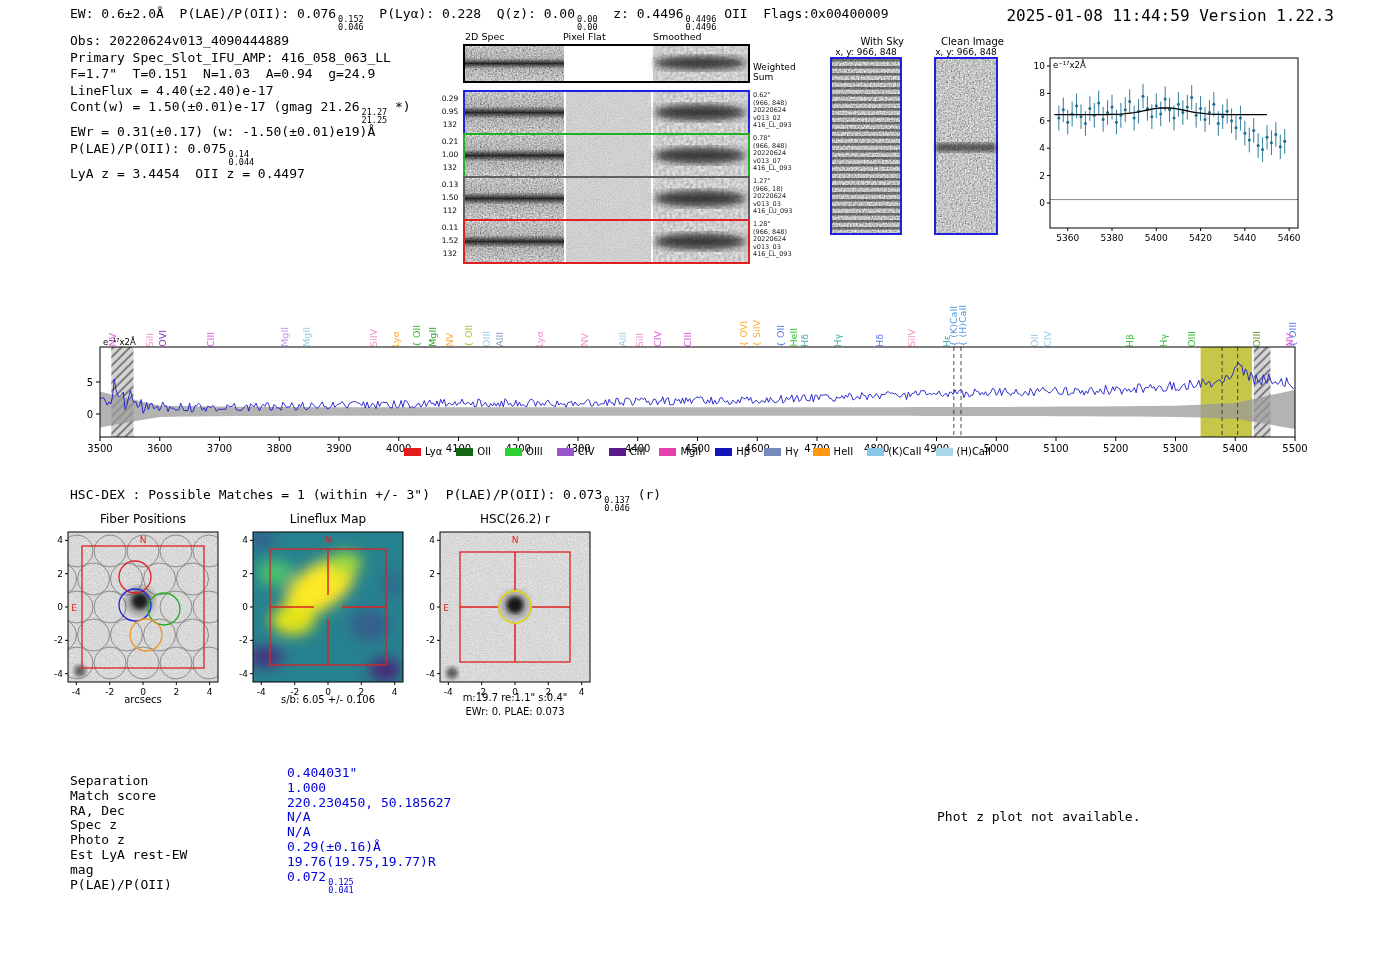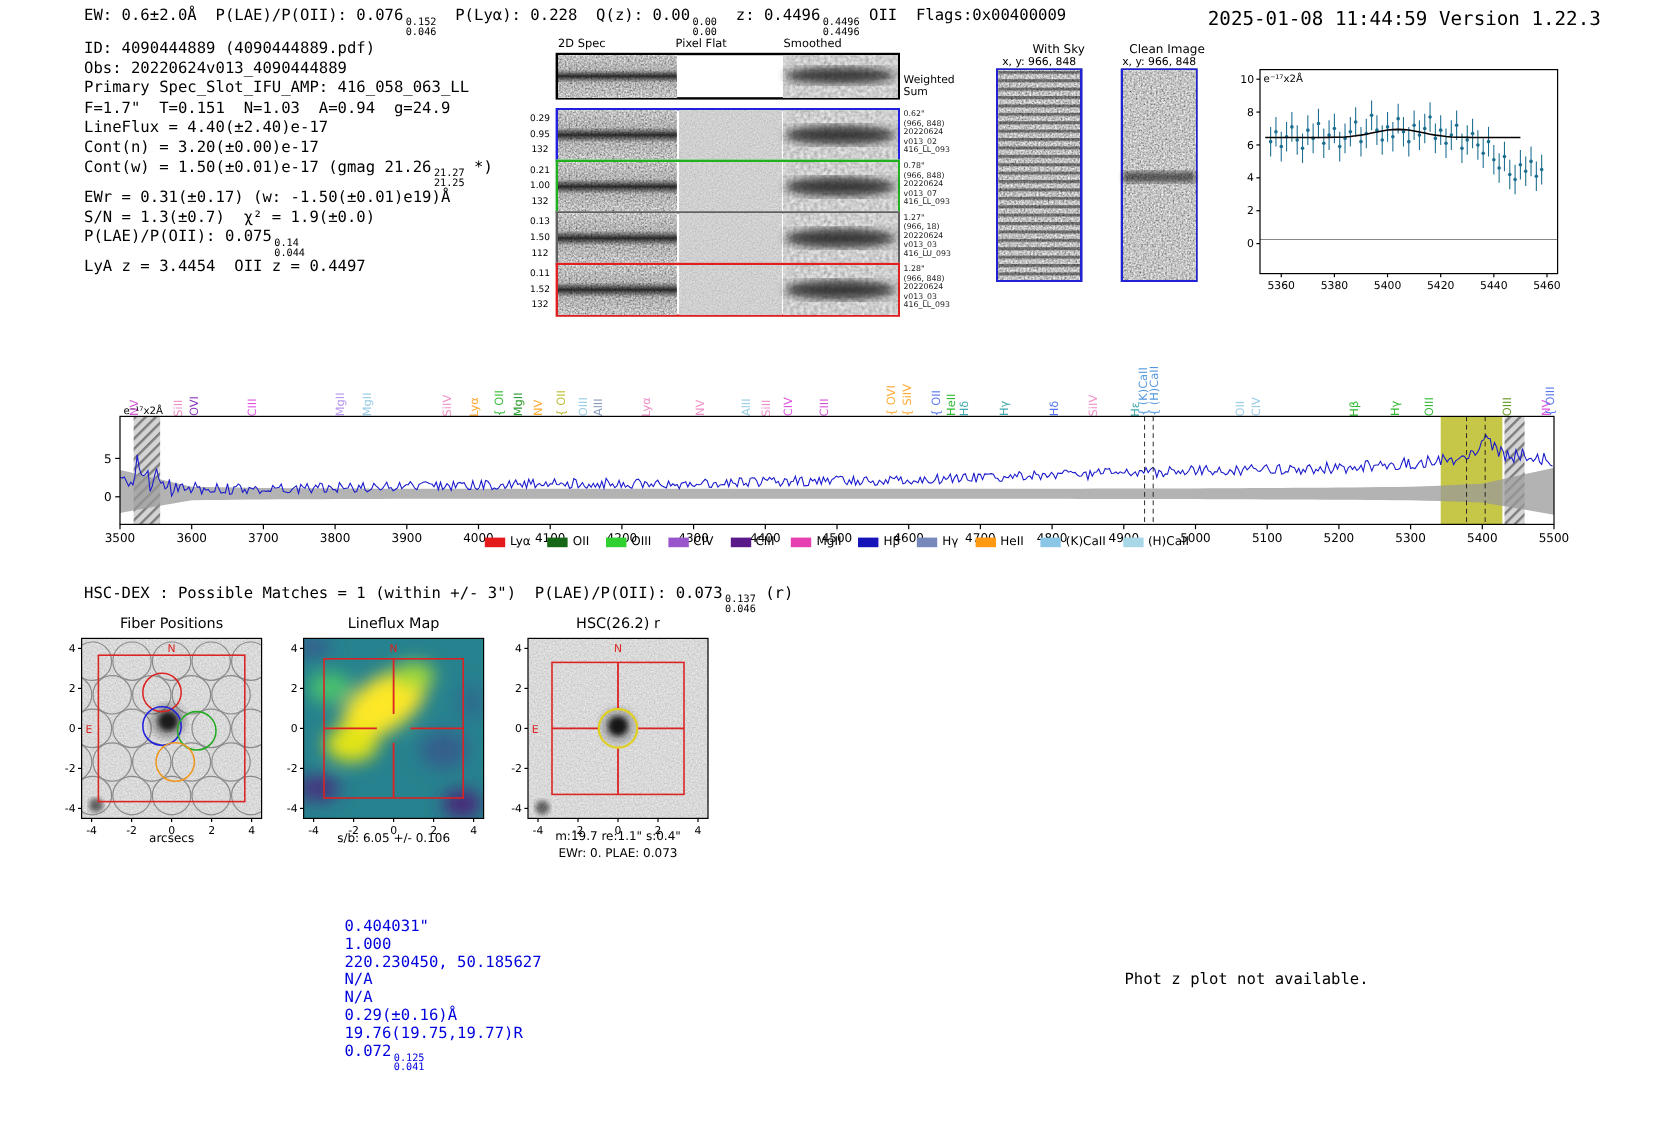--- a/index.html
+++ b/index.html
@@ -99,29 +99,26 @@
         <rect width="6" height="6" fill="#cccccc"></rect>
         <rect width="2" height="6" fill="#666666"></rect>
       </pattern>
     </defs>
   </svg>
 
   <div class="mono hline" style="left:70px;top:6px"><span>EW: 0.6±2.0Å  P(LAE)/P(OII): 0.076</span><span class="frac"><span>0.152</span><span>0.046</span></span><span>  P(Lyα): 0.228  Q(z): 0.00</span><span class="frac"><span>0.00</span><span>0.00</span></span><span>  z: 0.4496</span><span class="frac"><span>0.4496</span><span>0.4496</span></span><span> OII  Flags:0x00400009</span></div>
   <div class="mono" style="position:absolute;right:66px;top:6px;font-size:16px">2025-01-08 11:44:59  Version 1.22.3</div>
 
   <div id="info-block" class="mono" style="position:absolute;left:70px;top:33px">
-      <div class="info-line"><span>ID: 4090444889 (4090444889.pdf)</span></div>
       <div class="info-line"><span>Obs: 20220624v013_4090444889</span></div>
       <div class="info-line"><span>Primary Spec_Slot_IFU_AMP: 416_058_063_LL</span></div>
       <div class="info-line"><span>F=1.7"  T=0.151  N=1.03  A=0.94  g=24.9</span></div>
       <div class="info-line"><span>LineFlux = 4.40(±2.40)e-17</span></div>
-      <div class="info-line"><span>Cont(n) = 3.20(±0.00)e-17</span></div>
       <div class="info-line"><span>Cont(w) = 1.50(±0.01)e-17 (gmag 21.26</span><span class="frac"><span>21.27</span><span>21.25</span></span><span> *)</span></div>
       <div class="info-line"><span>EWr = 0.31(±0.17) (w: -1.50(±0.01)e19)Å</span></div>
-      <div class="info-line"><span>S/N = 1.3(±0.7)  χ² = 1.9(±0.0)</span></div>
       <div class="info-line"><span>P(LAE)/P(OII): 0.075</span><span class="frac"><span>0.14</span><span>0.044</span></span></div>
       <div class="info-line"><span>LyA z = 3.4454  OII z = 0.4497</span></div>
     </div>
 
   <div class="ctitle" style="left:465px;width:100px">2D Spec</div>
   <div class="ctitle" style="left:563px;width:92px">Pixel Flat</div>
   <div class="ctitle" style="left:653px;width:97px">Smoothed</div>
 
   <div style="position:absolute;left:463px;top:44px;width:287px;height:39px;border:2px solid #000;background:#fff;box-sizing:border-box">
     <svg width="99" height="35" style="position:absolute;left:0;top:0">
@@ -717,20 +714,30 @@
       <text x="169.66666666666666" y="170" text-anchor="middle" font-size="9">4</text>
       <line x1="25" x2="28" y1="15.333333333333334" y2="15.333333333333334" stroke="#000" stroke-width="1"></line>
       <text x="23" y="18.333333333333336" text-anchor="end" font-size="9">4</text>
     </svg>
 
   <div class="cutcap" style="left:68px;top:694px;width:150px">arcsecs</div>
   <div class="cutcap" style="left:245px;top:694px;width:166px">s/b: 6.05 +/- 0.106</div>
   <div class="cutcap" style="left:432px;top:692px;width:166px">m:19.7 re:1.1" s:0.4"</div>
   <div class="cutcap" style="left:432px;top:706px;width:166px">EWr: 0. PLAE: 0.073</div>
 
+  <div id="match-labels" class="mono" style="position:absolute;left:70px;top:774px;font-size:13px;line-height:14.8px">
+      <div>Separation</div>
+      <div>Match score</div>
+      <div>RA, Dec</div>
+      <div>Spec z</div>
+      <div>Photo z</div>
+      <div>Est LyA rest-EW</div>
+      <div>mag</div>
+      <div>P(LAE)/P(OII)</div>
+    </div>
   <div id="match-values" class="mono" style="position: absolute; left: 287px; top: 766px; font-size: 13px; line-height: 14.8px; color: rgb(0, 0, 221);">
       <div><span>0.404031"</span></div>
       <div><span>1.000</span></div>
       <div><span>220.230450, 50.185627</span></div>
       <div><span>N/A</span></div>
       <div><span>N/A</span></div>
       <div><span>0.29(±0.16)Å</span></div>
       <div><span>19.76(19.75,19.77)R</span></div>
       <div><span>0.072</span><span class="frac">
           <span>0.125</span>

